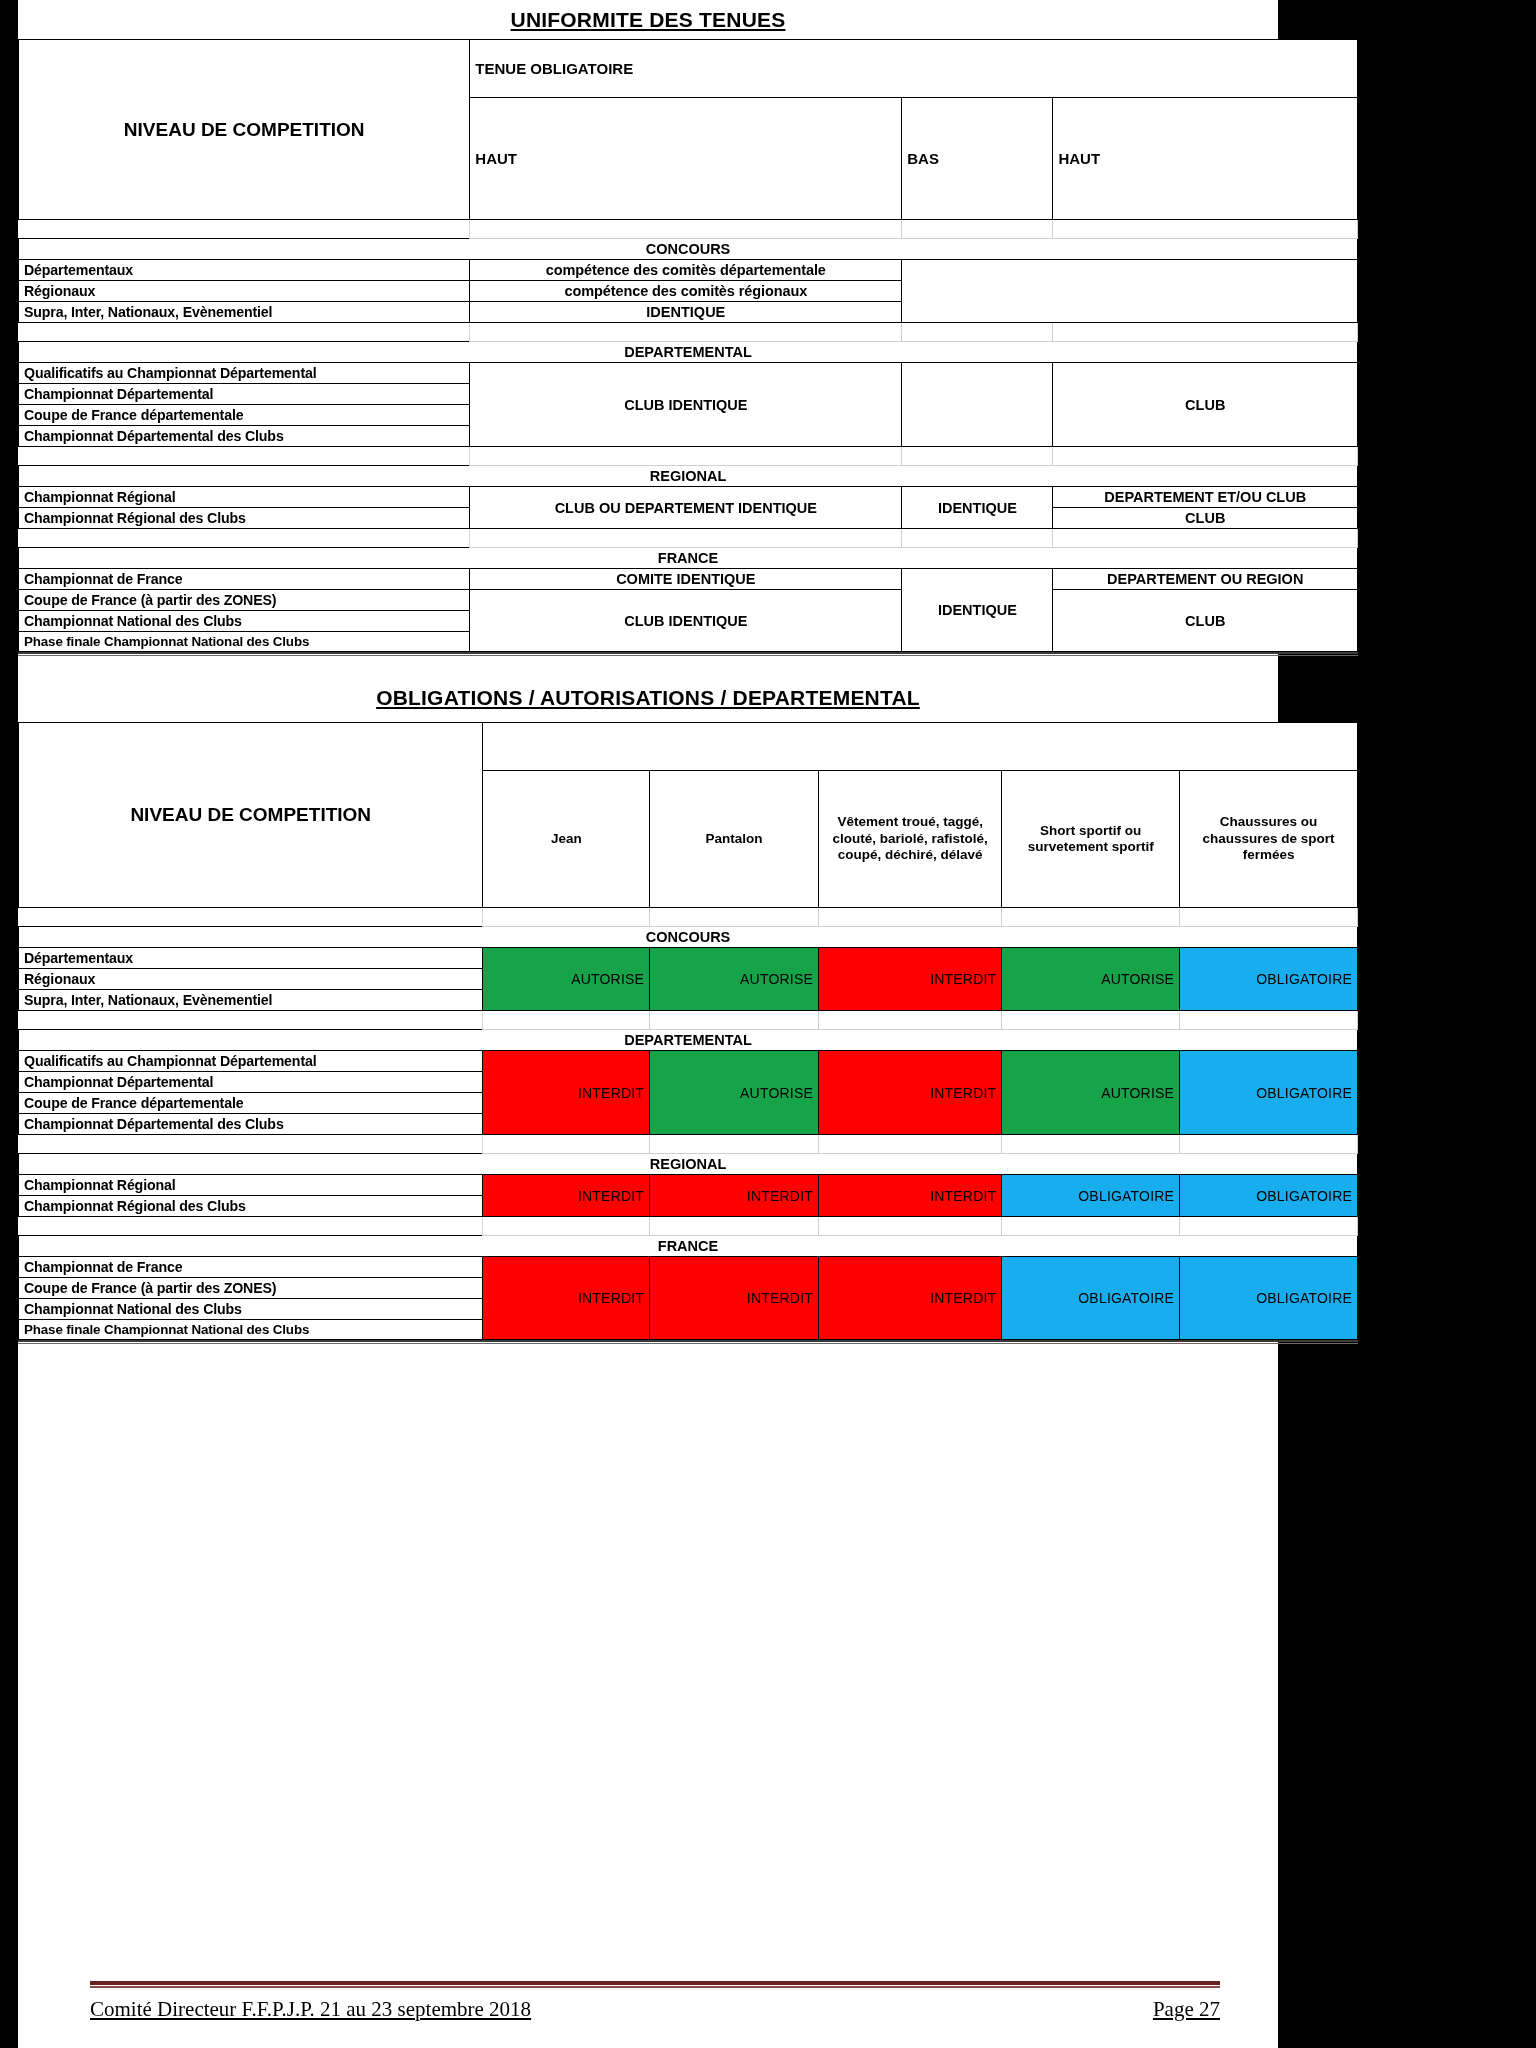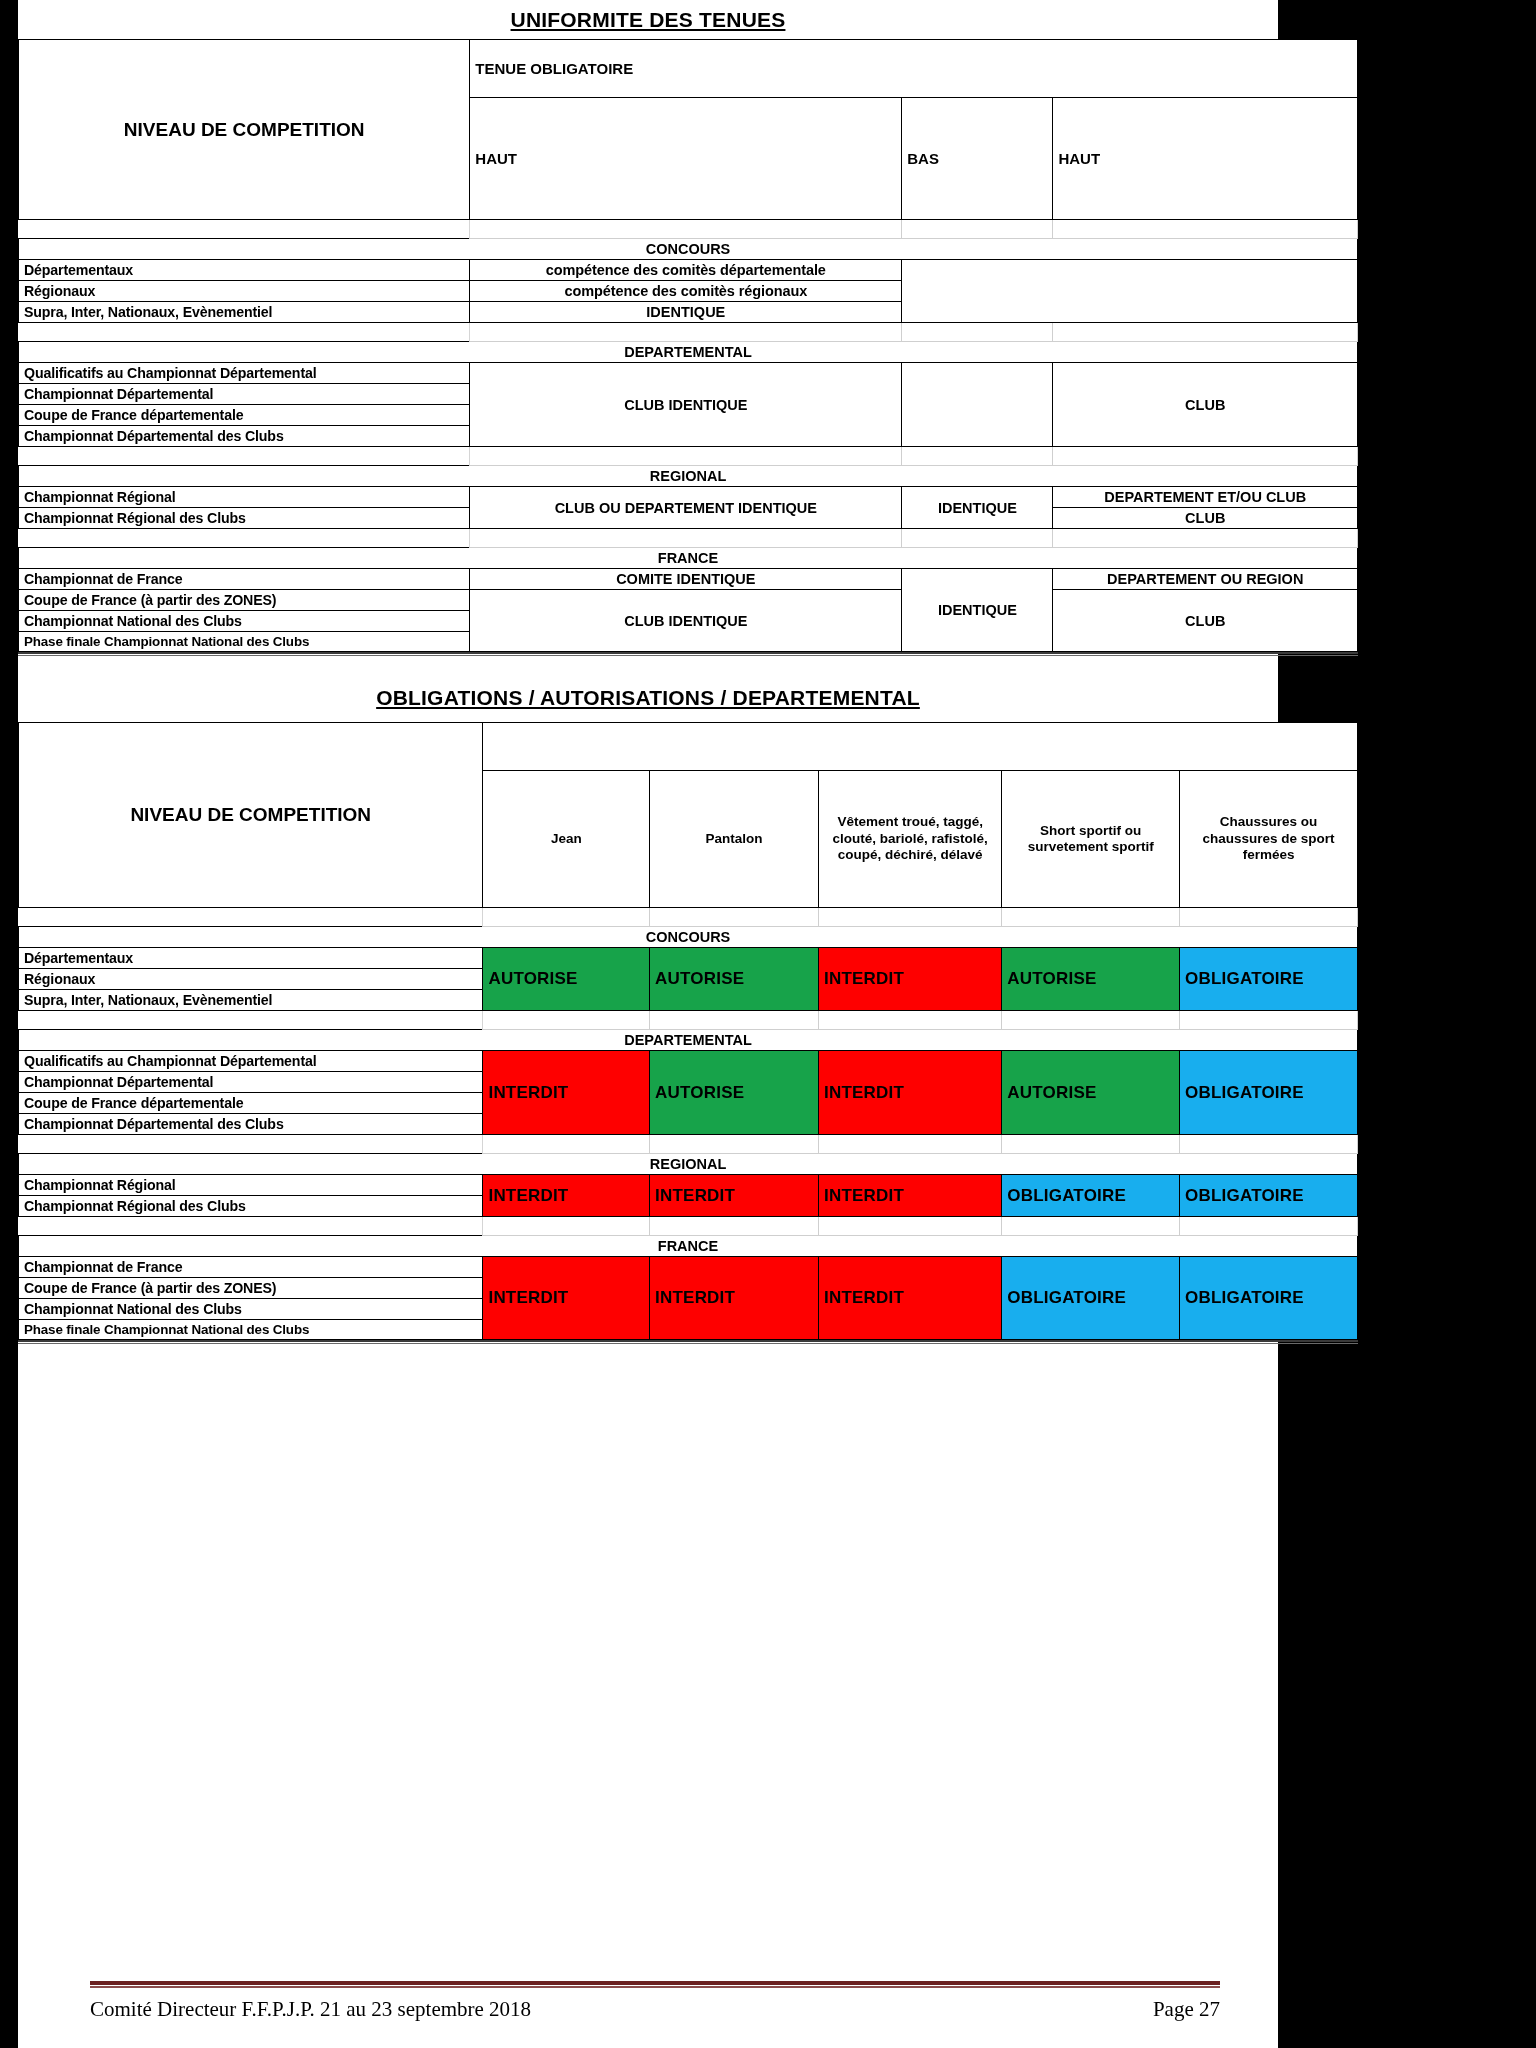--- a/index.html
+++ b/index.html
@@ -111,23 +111,23 @@
   .endrule {
     width: 1340px;
     margin: 0 auto;
     border-top: 2.4px solid #3a3a3a;
     border-bottom: 1.1px solid #6a6a6a;
     height: 4px;
   }
 
   
   .st {
-    text-align: left;
-    font-weight: bold;
-    font-size: 17px;
+    text-align: right;
+    font-weight: normal;
+    font-size: 14px;
     letter-spacing: .2px;
     color: #fff;
     border: 1.3px solid #000;
   }
   .st.autorise    { background: #17a34a; }
   .st.interdit    { background: #fe0000; }
   .st.obligatoire { background: #18aeee; }
 
   
   .footer {
@@ -141,20 +141,21 @@
     height: 7px;
     margin-bottom: 9px;
   }
   .footrow {
     display: flex;
     justify-content: space-between;
     align-items: baseline;
     font-family: "Liberation Serif", serif;
     font-size: 21px;
     color: #000;
+    text-decoration: underline;
   }
 
   .hdr-title {
     text-align: center;
     font-weight: bold;
     font-size: 19px;
   }
   .hdr-sub {
     text-align: left;
     font-weight: bold;

